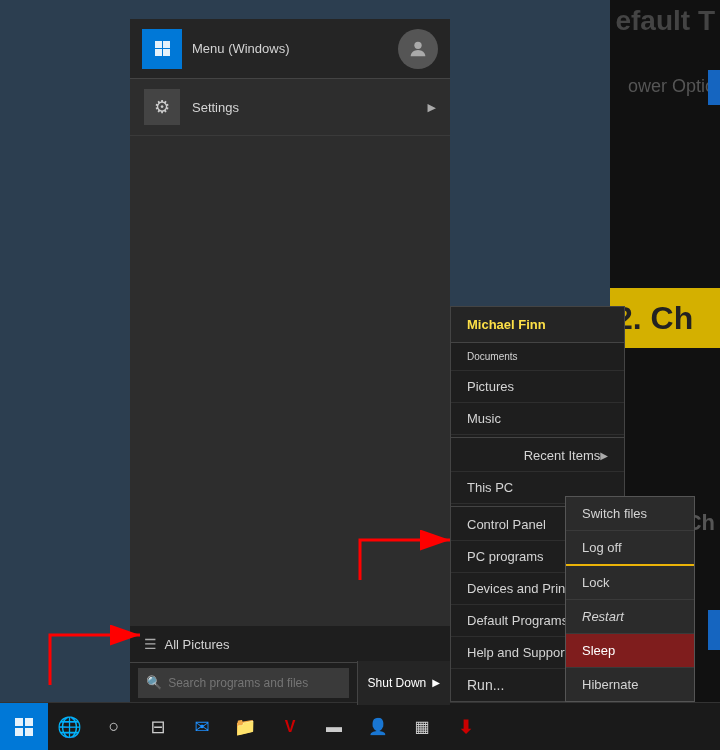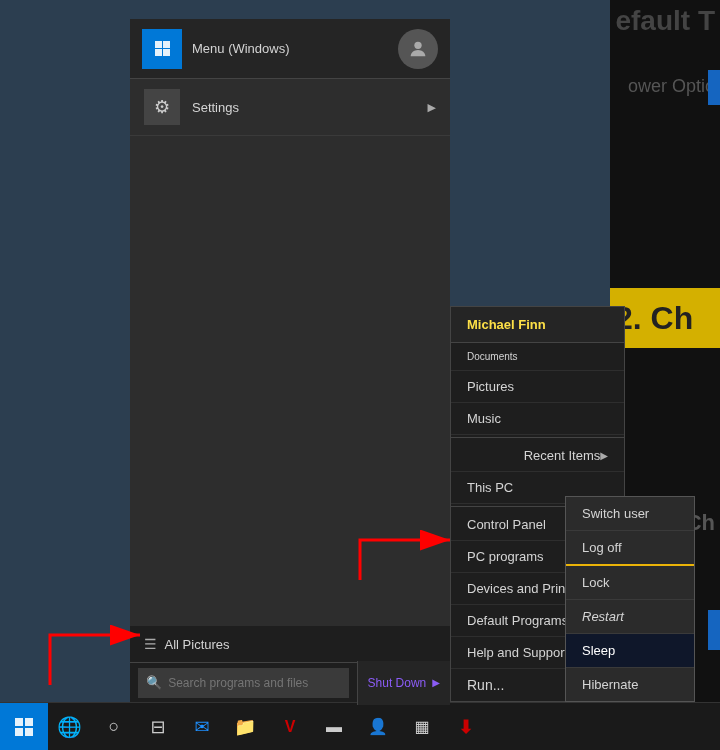--- a/index.html
+++ b/index.html
@@ -153,21 +153,21 @@
       font-size: 12px;
       outline: none;
     }
 
     .shutdown-btn {
       display: flex;
       align-items: center;
       gap: 6px;
       padding: 8px 10px;
       background: #252525;
-      color: #8b5cf6;
+      color: #ffffff;
       font-size: 12px;
       cursor: pointer;
       height: 44px;
       border-left: 1px solid #444;
       white-space: nowrap;
     }
 
     
     .power-submenu {
       position: absolute;
@@ -297,25 +297,25 @@
     <span style="color:#aaa;font-size:10px;">▶</span>
   </div>
   <div style="padding:8px 16px;color:#d4d4d4;font-size:13px;cursor:pointer;border-bottom:1px solid #2e2e2e;">PC programs</div>
   <div style="padding:8px 16px;color:#d4d4d4;font-size:13px;cursor:pointer;border-bottom:1px solid #2e2e2e;">Devices and Printers</div>
   <div style="padding:8px 16px;color:#d4d4d4;font-size:13px;cursor:pointer;border-bottom:1px solid #2e2e2e;">Default Programs</div>
   <div style="padding:8px 16px;color:#d4d4d4;font-size:13px;cursor:pointer;border-bottom:1px solid #2e2e2e;">Help and Support</div>
   <div style="padding:8px 16px;color:#d4d4d4;font-size:14px;cursor:pointer;">Run...</div>
 </div>
 
 <div class="power-submenu">
-  <div style="padding:9px 16px;color:#d4d4d4;font-size:13px;cursor:pointer;border-bottom:1px solid #3a3a3a;">Switch user</div>
+  <div style="padding:9px 16px;color:#d4d4d4;font-size:13px;cursor:pointer;border-bottom:1px solid #3a3a3a;">Switch files</div>
   <div style="padding:9px 16px;color:#d4d4d4;font-size:13px;cursor:pointer;border-bottom:2px solid #eab308;">Log off</div>
   <div style="padding:9px 16px;color:#d4d4d4;font-size:13px;cursor:pointer;border-bottom:1px solid #3a3a3a;">Lock</div>
   <div style="padding:9px 16px;color:#d4d4d4;font-size:13px;cursor:pointer;border-bottom:1px solid #3a3a3a;font-style:italic;">Restart</div>
-  <div style="padding:9px 16px;color:white;font-size:13px;cursor:pointer;border-bottom:1px solid #3a3a3a;background:#0f172a;">Sleep</div>
+  <div style="padding:9px 16px;color:white;font-size:13px;cursor:pointer;border-bottom:1px solid #3a3a3a;background:#7f1d1d;">Sleep</div>
   <div style="padding:9px 16px;color:#d4d4d4;font-size:13px;cursor:pointer;">Hibernate</div>
 </div>
 
 <svg class="arrow-red" style="bottom:55px;left:20px;width:200px;height:160px;" viewBox="0 0 200 160">
 
   <defs>
     <marker id="arrowhead" markerWidth="10" markerHeight="7" refX="10" refY="3.5" orient="auto">
       <polygon points="0 0, 10 3.5, 0 7" fill="red"></polygon>
     </marker>
   </defs>

